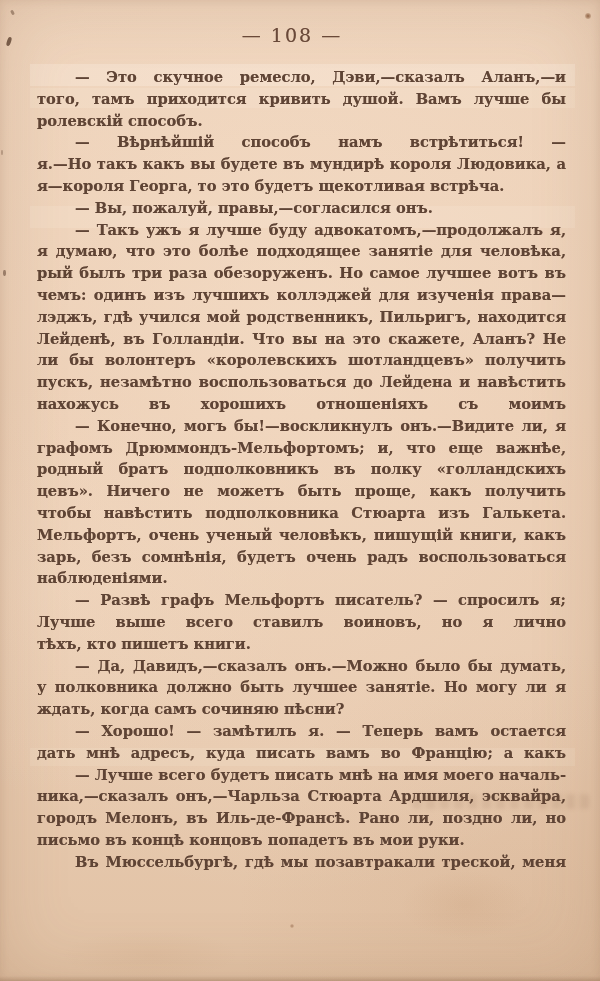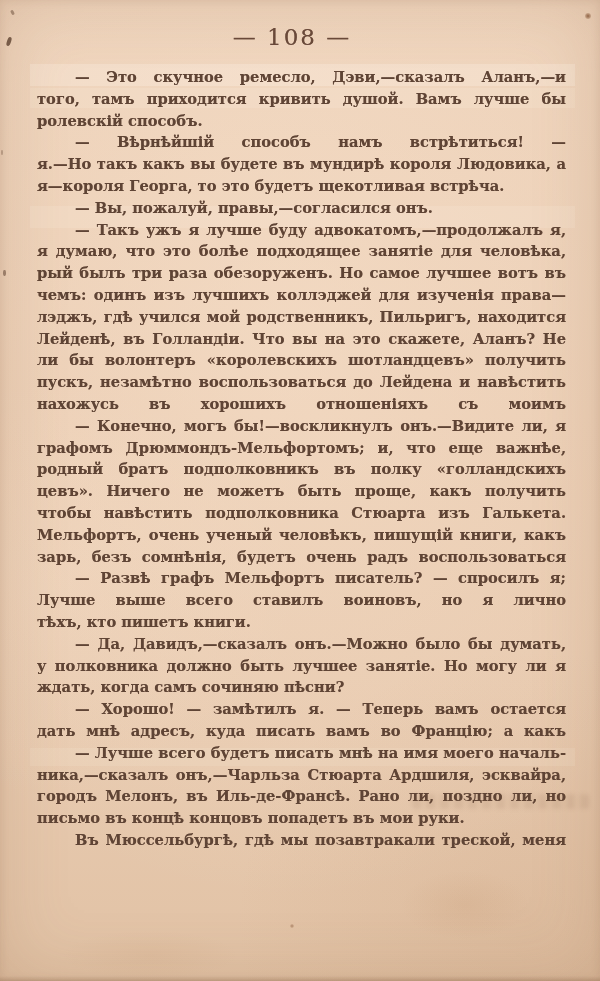--- a/index.html
+++ b/index.html
@@ -38,21 +38,21 @@
     left: 0; bottom: 0;
     width: 100%; height: 5px;
     background: linear-gradient(180deg, rgba(110,72,45,0) 0%, rgba(110,72,45,0.22) 100%);
   }
   .page-header {
     position: absolute;
     left: 0;
     top: 24px;
     width: 584px;
     text-align: center;
-    font-size: 23px;
+    font-size: 19px;
     letter-spacing: 2px;
     color: #69493a;
     text-shadow: 0 0 0.5px rgba(105,73,58,0.55);
   }
   .text-block {
     position: absolute;
     left: 37px;
     top: 66px;
     width: 529px;
     color: #5f4435;
@@ -161,20 +161,21 @@
       <div class="line">ли бы волонтеръ «королевскихъ шотландцевъ» получить от-</div>
       <div class="line">пускъ, незамѣтно воспользоваться до Лейдена и навѣстить лей-</div>
       <div class="line">нахожусь въ хорошихъ отношеніяхъ съ моимъ полковникомъ,</div>
       <div class="line indent">— Конечно, могъ бы!—воскликнулъ онъ.—Видите ли, я</div>
       <div class="line">графомъ Дрюммондъ-Мельфортомъ; и, что еще важнѣе, мой двою-</div>
       <div class="line">родный братъ подполковникъ въ полку «голландскихъ шотланд-</div>
       <div class="line">цевъ». Ничего не можетъ быть проще, какъ получить отпускъ,</div>
       <div class="line">чтобы навѣстить подполковника Стюарта изъ Галькета. Графъ</div>
       <div class="line">Мельфортъ, очень ученый человѣкъ, пишущій книги, какъ Це-</div>
       <div class="line">зарь, безъ сомнѣнія, будетъ очень радъ воспользоваться моими</div>
+      <div class="line last">наблюденіями.</div>
       <div class="line indent">— Развѣ графъ Мельфортъ писатель? — спросилъ я; хотя</div>
       <div class="line">Лучше выше всего ставилъ воиновъ, но я лично предпочиталъ</div>
       <div class="line last">тѣхъ, кто пишетъ книги.</div>
       <div class="line indent">— Да, Давидъ,—сказалъ онъ.—Можно было бы думать, что</div>
       <div class="line">у полковника должно быть лучшее занятіе. Но могу ли я осу-</div>
       <div class="line last">ждать, когда самъ сочиняю пѣсни?</div>
       <div class="line indent">— Хорошо! — замѣтилъ я. — Теперь вамъ остается только</div>
       <div class="line">дать мнѣ адресъ, куда писать вамъ во Францію; а какъ только</div>
       <div class="line indent">— Лучше всего будетъ писать мнѣ на имя моего началь-</div>
       <div class="line">ника,—сказалъ онъ,—Чарльза Стюарта Ардшиля, эсквайра, въ</div>

